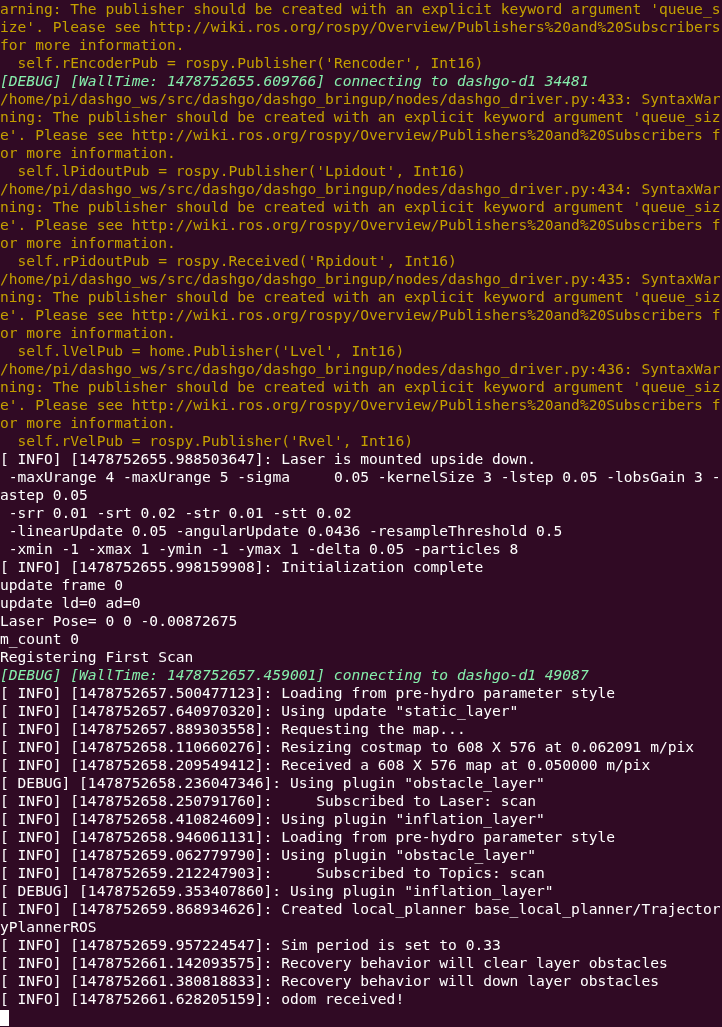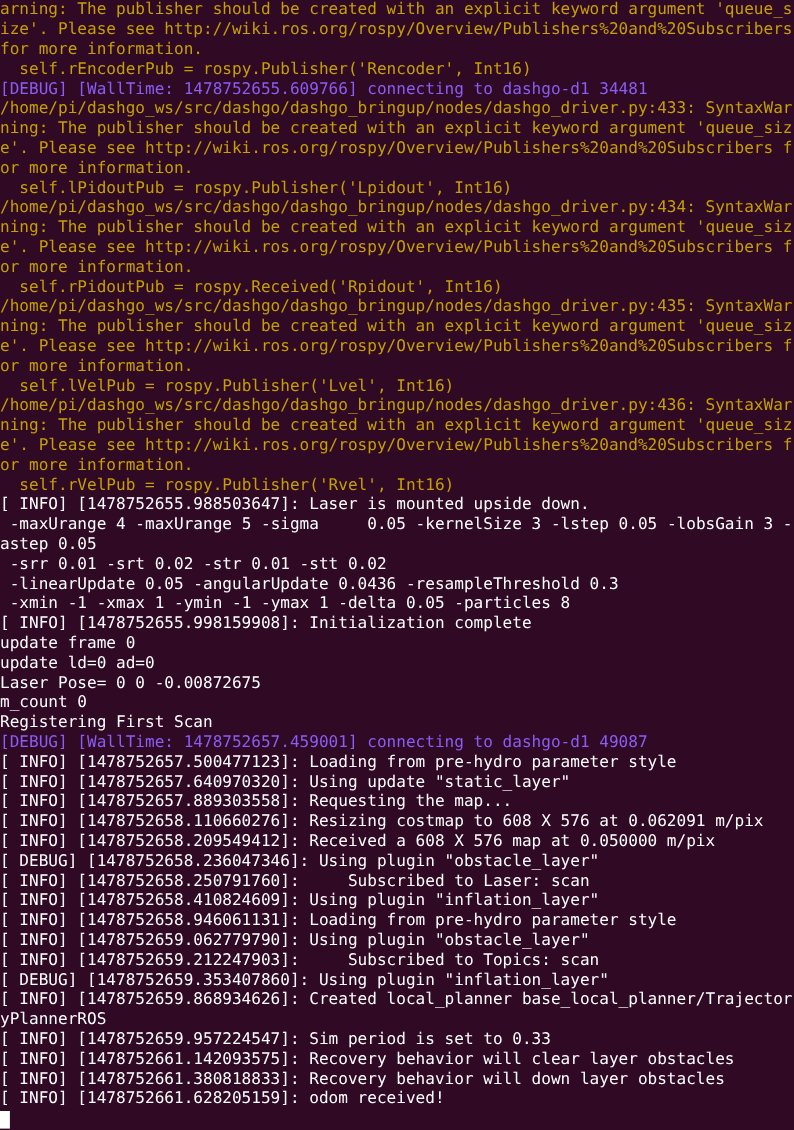--- a/index.html
+++ b/index.html
@@ -11,21 +11,21 @@
   }
   #terminal {
     font-family: "DejaVu Sans Mono", "Ubuntu Mono", "Menlo", monospace;
     font-size: 14.6px;
     line-height: 18px;
     color: #ffffff;
     white-space: pre-wrap;
     word-break: break-all;
     padding: 0;
   }
-  .green { color: #8b5cf6; }
+  .green { color: #86efac; font-style: italic; }
   .yellow { color: #c4a000; }
   .cursor {
     display: inline-block;
     width: 9px;
     height: 16px;
     background: #ffffff;
     vertical-align: bottom;
     margin-top: 2px;
   }
 </style>
@@ -33,27 +33,27 @@
 <body>
 
 <div id="terminal"><span class="yellow">arning: The publisher should be created with an explicit keyword argument 'queue_size'. Please see http://wiki.ros.org/rospy/Overview/Publishers%20and%20Subscribers for more information.</span>
 <span class="yellow">  self.rEncoderPub = rospy.Publisher('Rencoder', Int16)</span>
 <span class="green">[DEBUG] [WallTime: 1478752655.609766] connecting to dashgo-d1 34481</span>
 <span class="yellow">/home/pi/dashgo_ws/src/dashgo/dashgo_bringup/nodes/dashgo_driver.py:433: SyntaxWarning: The publisher should be created with an explicit keyword argument 'queue_size'. Please see http://wiki.ros.org/rospy/Overview/Publishers%20and%20Subscribers for more information.</span>
 <span class="yellow">  self.lPidoutPub = rospy.Publisher('Lpidout', Int16)</span>
 <span class="yellow">/home/pi/dashgo_ws/src/dashgo/dashgo_bringup/nodes/dashgo_driver.py:434: SyntaxWarning: The publisher should be created with an explicit keyword argument 'queue_size'. Please see http://wiki.ros.org/rospy/Overview/Publishers%20and%20Subscribers for more information.</span>
 <span class="yellow">  self.rPidoutPub = rospy.Received('Rpidout', Int16)</span>
 <span class="yellow">/home/pi/dashgo_ws/src/dashgo/dashgo_bringup/nodes/dashgo_driver.py:435: SyntaxWarning: The publisher should be created with an explicit keyword argument 'queue_size'. Please see http://wiki.ros.org/rospy/Overview/Publishers%20and%20Subscribers for more information.</span>
-<span class="yellow">  self.lVelPub = rospy.Publisher('Lvel', Int16)</span>
+<span class="yellow">  self.lVelPub = home.Publisher('Lvel', Int16)</span>
 <span class="yellow">/home/pi/dashgo_ws/src/dashgo/dashgo_bringup/nodes/dashgo_driver.py:436: SyntaxWarning: The publisher should be created with an explicit keyword argument 'queue_size'. Please see http://wiki.ros.org/rospy/Overview/Publishers%20and%20Subscribers for more information.</span>
 <span class="yellow">  self.rVelPub = rospy.Publisher('Rvel', Int16)</span>
 <span>[ INFO] [1478752655.988503647]: Laser is mounted upside down.</span>
 <span> -maxUrange 4 -maxUrange 5 -sigma     0.05 -kernelSize 3 -lstep 0.05 -lobsGain 3 -astep 0.05</span>
 <span> -srr 0.01 -srt 0.02 -str 0.01 -stt 0.02</span>
-<span> -linearUpdate 0.05 -angularUpdate 0.0436 -resampleThreshold 0.3</span>
+<span> -linearUpdate 0.05 -angularUpdate 0.0436 -resampleThreshold 0.5</span>
 <span> -xmin -1 -xmax 1 -ymin -1 -ymax 1 -delta 0.05 -particles 8</span>
 <span>[ INFO] [1478752655.998159908]: Initialization complete</span>
 <span>update frame 0</span>
 <span>update ld=0 ad=0</span>
 <span>Laser Pose= 0 0 -0.00872675</span>
 <span>m_count 0</span>
 <span>Registering First Scan</span>
 <span class="green">[DEBUG] [WallTime: 1478752657.459001] connecting to dashgo-d1 49087</span>
 <span>[ INFO] [1478752657.500477123]: Loading from pre-hydro parameter style</span>
 <span>[ INFO] [1478752657.640970320]: Using update "static_layer"</span>

